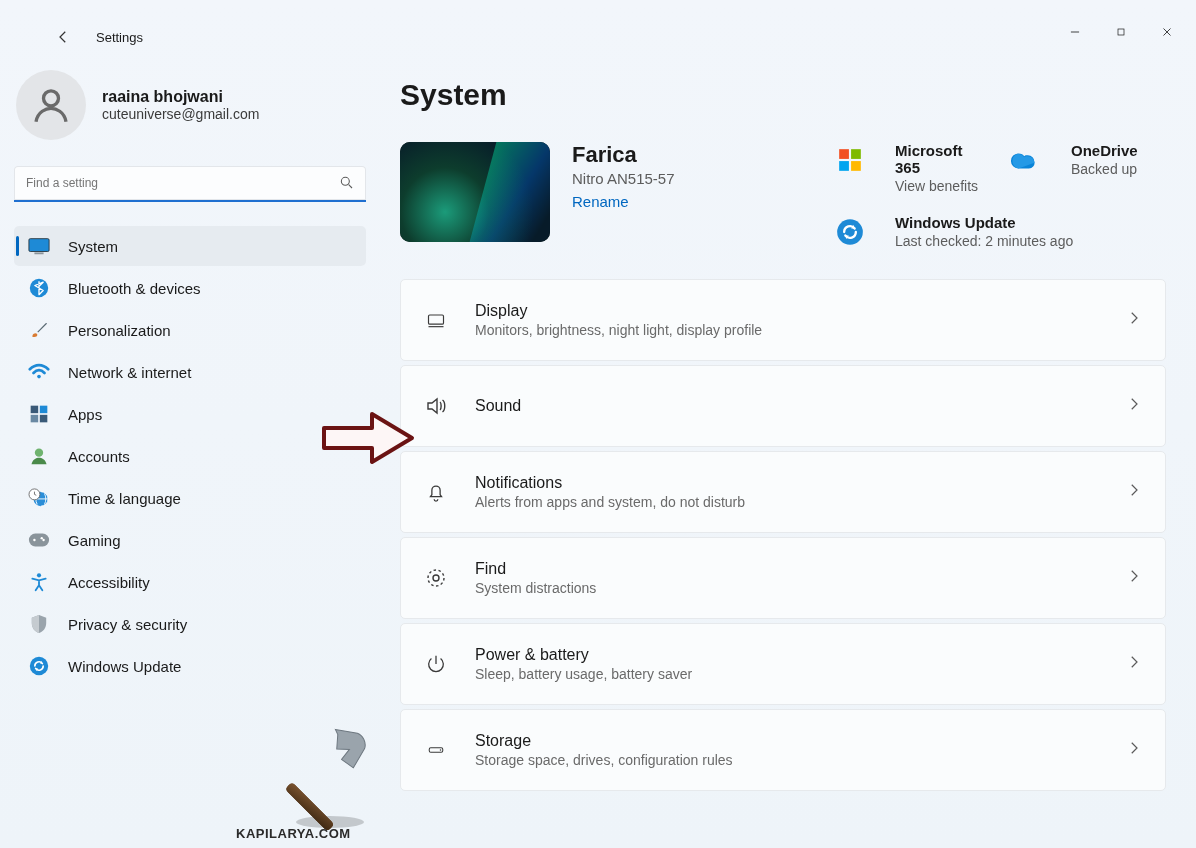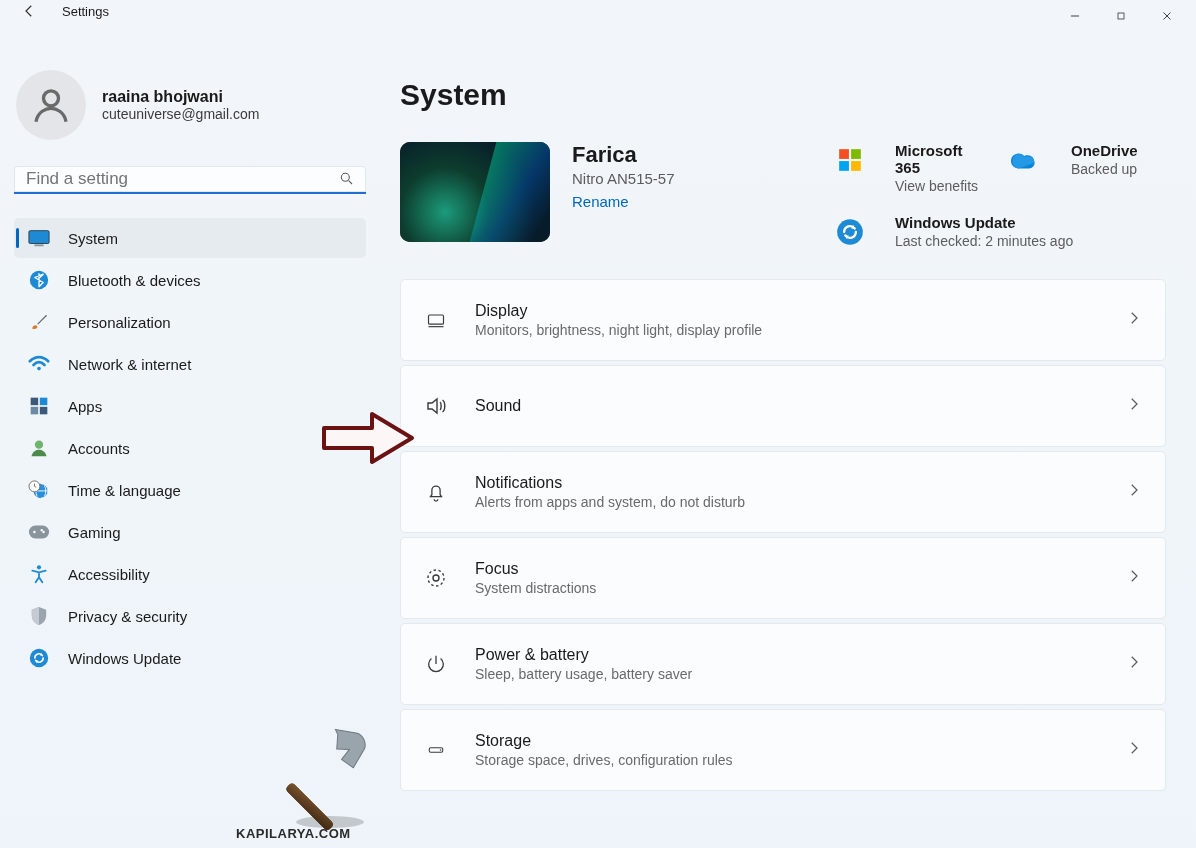--- a/index.html
+++ b/index.html
@@ -1,33 +1,33 @@
 <!DOCTYPE html>
 <html><head>
 <meta charset="utf-8">
 <style>
   * { box-sizing: border-box; margin: 0; padding: 0; font-family: "Segoe UI", "Segoe UI Variable", Arial, sans-serif; }
   body { width: 1196px; height: 848px; background: linear-gradient(180deg, #f2f6fb 0%, #eef4f9 100%); overflow: hidden; position: relative; }
 
-  .titlebar { height: 48px; display: flex; align-items: flex-start; justify-content: space-between; padding: 0 6px 0 18px; }
+  .titlebar { height: 48px; display: flex; align-items: flex-end; justify-content: space-between; padding: 12px 6px 0 18px; margin-left: 34px; }
   .titlebar-left { display: flex; align-items: center; gap: 22px; }
   .back-btn { width: 22px; height: 22px; display:flex; align-items:center; justify-content:center; color:#333; cursor:pointer; }
   .app-title { font-size: 13px; color:#1a1a1a; }
   .window-controls { display:flex; }
   .window-controls .wc { width: 46px; height: 32px; display:flex; align-items:center; justify-content:center; cursor:pointer; color:#1a1a1a; }
 
   .content { display: flex; height: calc(100% - 48px); }
   .sidebar { width: 380px; padding: 22px 14px 14px 14px; }
   .profile { display:flex; align-items:center; gap:16px; padding-left:2px; }
   .avatar { width: 70px; height: 70px; border-radius: 50%; background: #e3e5e8; display:flex; align-items:center; justify-content:center; }
   .profile-name { font-size: 16px; font-weight:600; color:#1a1a1a; }
   .profile-email { font-size: 14px; color:#3b3b3b; }
 
   .search-wrap { margin-top: 26px; position: relative; }
-  .search-input { width: 100%; height: 28px; border: none; border-bottom: 2px solid #1f6fd0; background: #fcfdfe; padding: 0 40px 0 12px; font-size: 17px; color:#6e6e6e; outline: none; border-radius: 4px 4px 0 0; box-shadow: inset 0 0 0 1px #e3e6ea; }
+  .search-input { width: 100%; height: 36px; border: none; border-bottom: 2px solid #1f6fd0; background: #fcfdfe; padding: 0 40px 0 12px; font-size: 12px; color:#6e6e6e; outline: none; border-radius: 4px 4px 0 0; box-shadow: inset 0 0 0 1px #e3e6ea; }
   .search-icon { position:absolute; right: 12px; top: 50%; transform: translateY(-50%); color:#5a5a5a; }
 
   .nav { margin-top: 24px; display:flex; flex-direction:column; gap: 2px; }
   .nav-item { display:flex; align-items:center; height: 40px; padding: 0 14px 0 14px; border-radius: 5px; cursor:pointer; font-size: 15px; color:#1a1a1a; }
   .nav-item .nic { width: 22px; height: 22px; margin-right: 18px; display:flex; align-items:center; justify-content:center; }
   .nav-item.active { background: #e6ebf0; position: relative; padding-left: 14px;}
   .nav-item.active::before { content:""; position:absolute; left:2px; top:10px; bottom:10px; width:3px; background:#0067c0; border-radius:3px; }
 
   .main { flex: 1; padding: 30px 30px 0 20px; }
   .page-title { font-size: 30px; font-weight:600; color:#1a1a1a; }
@@ -372,21 +372,21 @@
               <use href="#i-chevron-right"></use>
             </svg></span>
       </div>
       <div class="card">
         <span class="card-icon">
             <svg width="24" height="24">
               <use href="#i-focus"></use>
             </svg>
           </span>
         <div class="card-body">
-            <div class="card-title">Focus</div>
+            <div class="card-title">Find</div>
             <div class="card-sub">System distractions</div>
           </div>
         <span class="card-chevron"><svg width="18" height="18">
               <use href="#i-chevron-right"></use>
             </svg></span>
       </div>
       <div class="card">
         <span class="card-icon">
             <svg width="22" height="22">
               <use href="#i-power"></use>

